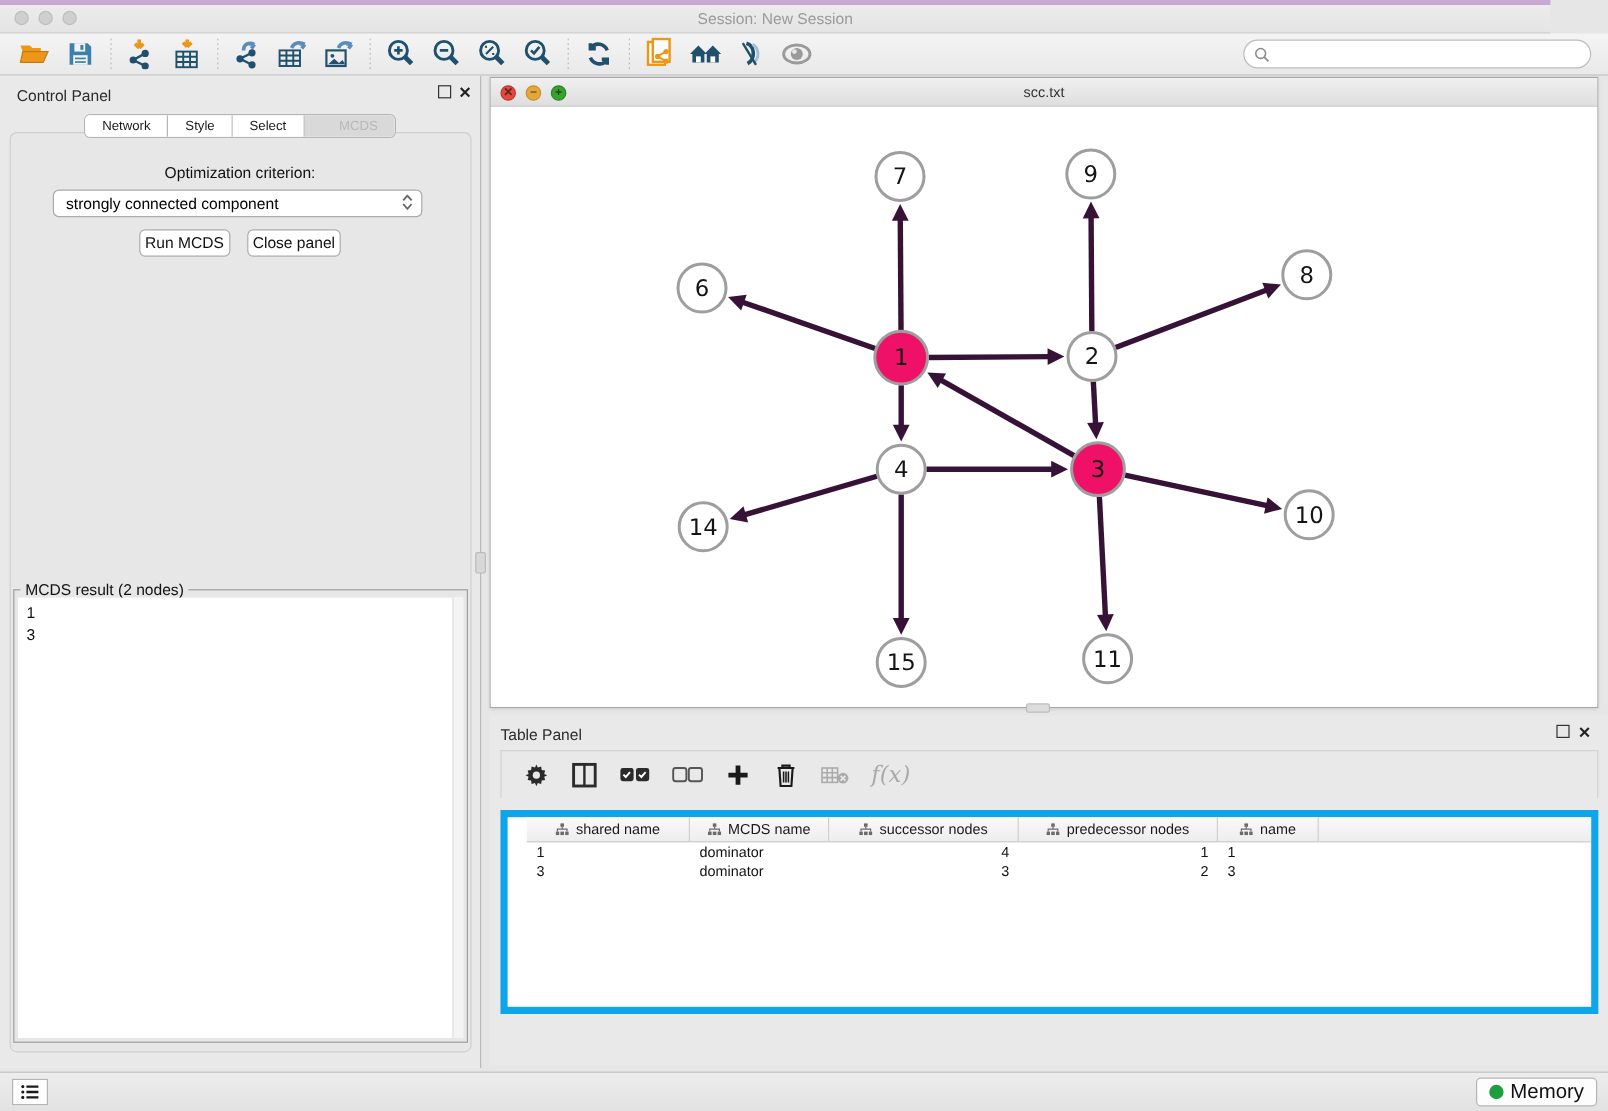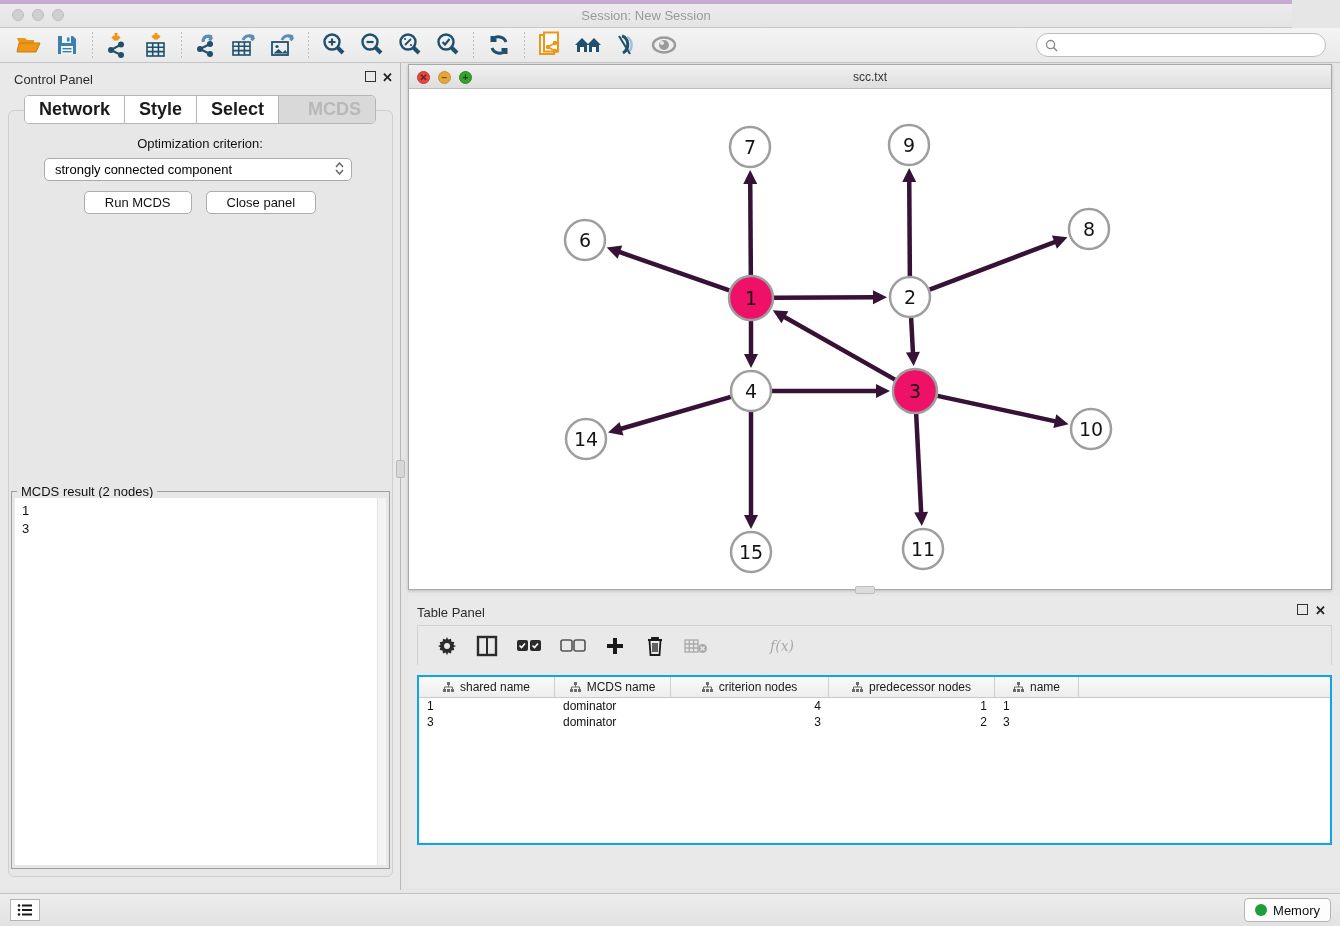--- a/index.html
+++ b/index.html
@@ -33,35 +33,35 @@
   .control-panel { position:absolute; left:0; top:63px; width:401px; height:827px;
     background:#e9e9e9; border-right:1px solid #b9b9b9; }
   .panel-titlebar { position:absolute; left:0; top:0; width:100%; height:30px; }
   .panel-title { position:absolute; left:14px; top:9px; font-size:13px; color:#2c2c2c; }
   .panel-ctrl { position:absolute; top:8px; width:13px; height:13px; font-size:13px; line-height:13px;
     color:#222; text-align:center; }
   .float-box { border:1.5px solid #333; width:11px; height:11px; }
   .tabs-row { position:absolute; left:0; width:100%; display:flex; justify-content:center; }
   .cp-tabs { top:32px; }
   .tab-group { display:flex; border:1px solid #b5b5b5; border-radius:5px; overflow:hidden; background:#fff; }
-  .tab { padding:3px 14px; font-size:18px; font-weight:bold; color:#1a1a1a; background:#fff;
+  .tab { padding:3px 14px; font-size:11px; font-weight:normal; color:#1a1a1a; background:#fff;
     border-right:1px solid #b5b5b5; }
   .tab:last-child { border-right:none; }
   .tab.selected { background:#d9d9d9; color:#b8b8b8;padding-left:29px; }
   .inner-panel { position:absolute; left:8px; top:47px; width:385px; height:767px;
     background:#e7e7e7; border:1px solid #cfcfcf; border-radius:6px; }
   .opt-label { position:absolute; left:0; width:100%; top:73px; text-align:center;
     font-size:13px; color:#111; }
   .combo { position:absolute; left:44px; top:95px; width:308px; height:23px; background:#fff;
     border:1px solid #ababab; border-radius:5px; display:flex; align-items:center;
     padding:0 22px 0 10px; font-size:13px; color:#000000; }
   .combo-steppers { position:absolute; right:7px; top:3px; display:flex; flex-direction:column; gap:1px; }
   .btn-row { position:absolute; left:0; top:128px; width:100%; display:flex; justify-content:center; gap:14px; }
   .mac-btn { background:#fff; border:1px solid #acacac; border-radius:5px; font-size:13px;
-    color:#111; padding:3px 20px; font-family:"Liberation Sans",sans-serif; }
+    color:#111; padding:3px 4px; font-family:"Liberation Sans",sans-serif; }
   .result-group { position:absolute; left:11px; top:428px; width:379px; height:378px;
     border:1px solid #9e9e9e; }
   .result-legend { position:absolute; left:5px; top:-8px; background:#e7e7e7; padding:0 4px;
     font-size:13px; color:#111; }
   .result-area { position:absolute; left:3px; top:6px; right:3px; bottom:3px; background:#fff;
     font-size:13px; color:#111; padding:4px 0 0 7px; line-height:18px; white-space:pre-line; }
   .result-scroll { position:absolute; right:3px; top:6px; width:9px; bottom:3px;
     background:#f4f4f4; border-left:1px solid #e0e0e0; }
   .v-splitter-grip { position:absolute; left:396px; top:460px; width:9px; height:18px;
     background:#d8d8d8; border:1px solid #bbb; border-radius:2px; }
@@ -81,39 +81,39 @@
   .net-canvas { position:absolute; left:0; top:24px; width:922px; height:500px; background:#fff; }
   .h-splitter-grip { position:absolute; left:855px; top:586px; width:20px; height:8px;
     background:#dcdcdc; border:1px solid #bdbdbd; border-radius:2px; }
 
   
   .table-panel { position:absolute; left:408px; top:596px; width:932px; height:292px; background:#e9e9e9; }
   .tp-toolbar { position:absolute; left:9px; top:29px; width:915px; height:40px;
     background:#e9e9e9; border:1px solid #d2d2d2; border-bottom:none;
     display:flex; align-items:center; gap:18px; padding-left:18px; }
   .tp-icon { display:flex; align-items:center; justify-content:center; min-width:22px; height:24px; }
-  .fx-label { font-family:"DejaVu Serif", serif; font-style:italic; font-size:14px; color:#a9a9a9;margin-left:44px; }
+  .fx-label { font-family:"DejaVu Serif", serif; font-style:italic; font-size:19px; color:#a9a9a9; }
   .data-table { position:absolute; left:9px; top:79px; width:915px; height:170px; background:#fff;
-    border:2px solid #0ea5e9; overflow:hidden; }
+    border:6px solid #0ea5e9; overflow:hidden;padding-left:16px; }
   .dt-header { display:flex; height:21px; background:linear-gradient(#fafafa,#ededed);
     border-bottom:1px solid #c9c9c9; }
   .dt-hcell { display:flex; align-items:center; justify-content:center; gap:6px;
     font-size:12px; color:#1a1a1a; border-right:1px solid #cfcfcf; height:100%; }
   .dt-row { display:flex; height:16px; }
   .dt-cell { font-size:12px; color:#111; padding:1px 8px 0 8px; overflow:hidden; white-space:nowrap; }
   .bottom-tabs { position:absolute; left:0; bottom:8px; width:100%; display:flex; justify-content:center; }
 
   
   .statusbar { position:absolute; left:0; top:893px; width:1340px; height:33px;
     background:linear-gradient(#ededed,#e2e2e2); border-top:1px solid #c2c2c2; }
   .list-btn { position:absolute; left:10px; top:5px; width:30px; height:22px; background:#fdfdfd;
     border:1px solid #b5b5b5; display:flex; align-items:center; justify-content:center; }
   .memory-btn { position:absolute; right:9px; top:4px; height:24px; background:#fdfdfd;
     border:1px solid #b5b5b5; border-radius:4px; display:flex; align-items:center; gap:6px;
-    padding:0 10px; font-size:13px; color:#111; }
+    padding:0 10px; font-size:17px; color:#111; }
   .mem-dot { width:12px; height:12px; border-radius:50%; background:#1d9e3c; }
   svg { display:block; }
 </style>
 </head>
 <body>
 
 <div class="app">
 
   <div class="titlebar">
     <div class="traffic">
@@ -453,21 +453,21 @@
             <span>MCDS name</span>
           </div>
           <div class="dt-hcell" style="width: 158px;">
             <svg width="11" height="10" viewBox="0 0 11 10">
               <rect x="4" y="0" width="3" height="3" fill="#6b6b6b"></rect>
               <path d="M5.5 3 v2 M1.5 7 V5 h8 V7" stroke="#6b6b6b" stroke-width="1" fill="none"></path>
               <rect x="0" y="7" width="3" height="3" fill="#6b6b6b"></rect>
               <rect x="4" y="7" width="3" height="3" fill="#6b6b6b"></rect>
               <rect x="8" y="7" width="3" height="3" fill="#6b6b6b"></rect>
             </svg>
-            <span>criterion nodes</span>
+            <span>successor nodes</span>
           </div>
           <div class="dt-hcell" style="width: 166px;">
             <svg width="11" height="10" viewBox="0 0 11 10">
               <rect x="4" y="0" width="3" height="3" fill="#6b6b6b"></rect>
               <path d="M5.5 3 v2 M1.5 7 V5 h8 V7" stroke="#6b6b6b" stroke-width="1" fill="none"></path>
               <rect x="0" y="7" width="3" height="3" fill="#6b6b6b"></rect>
               <rect x="4" y="7" width="3" height="3" fill="#6b6b6b"></rect>
               <rect x="8" y="7" width="3" height="3" fill="#6b6b6b"></rect>
             </svg>
             <span>predecessor nodes</span>

